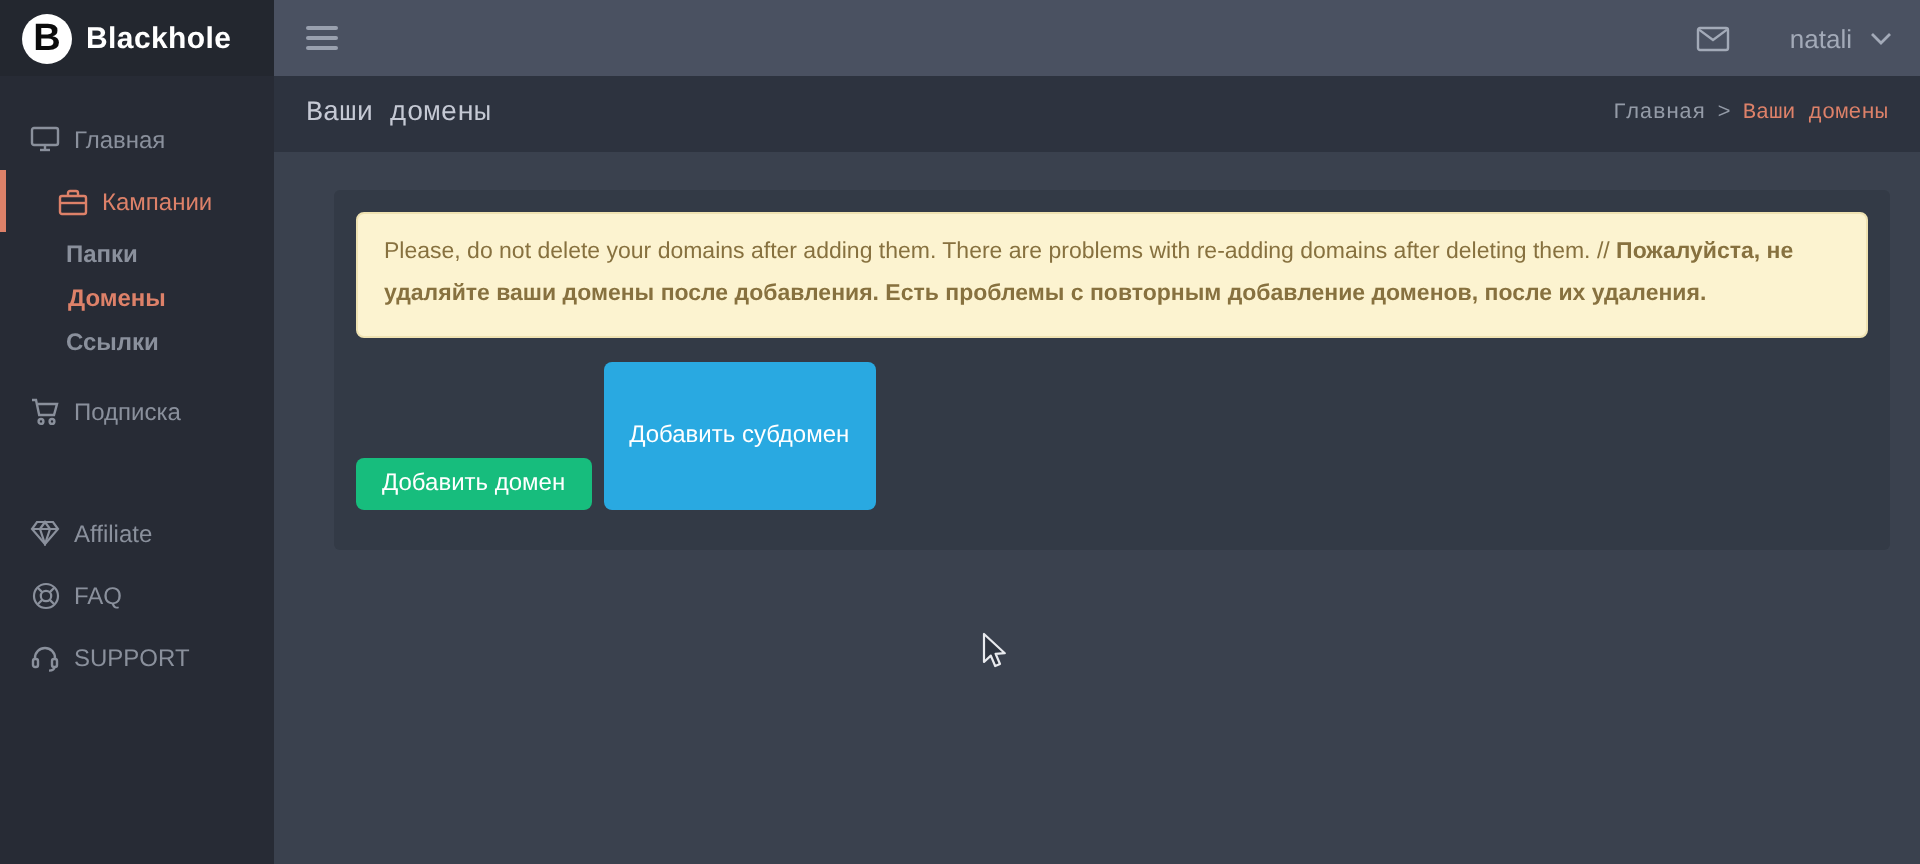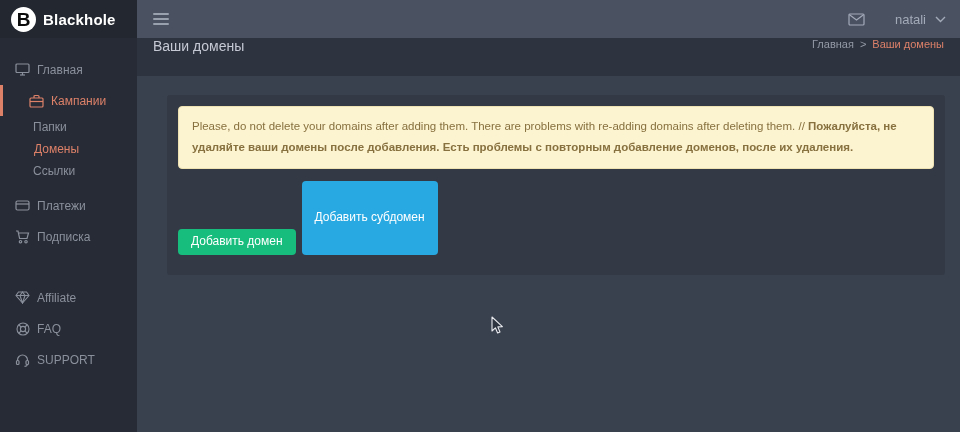--- a/index.html
+++ b/index.html
@@ -16,39 +16,39 @@
   .logo-circle { width:25px; height:25px; border-radius:50%; background:#ffffff; color:#0c0c0c;
     font-weight:bold; font-size:19px; display:flex; align-items:center; justify-content:center; line-height:1; }
   .brand { color:#ffffff; font-weight:bold; font-size:15px; margin-left:7px; letter-spacing:.2px; }
 
   .nav { padding-top:16px; }
   .item { display:flex; align-items:center; height:31px; padding-left:12px; color:#8a909c;
     font-size:12px; cursor:pointer; border-left:3px solid transparent; }
   .item.active { border-left-color:#dd8169; padding-left:26px; color:#dd8169; }
   .item .ic { width:15px; height:15px; margin-right:7px; display:inline-flex; align-items:center; justify-content:center; flex:none; }
   .item .ic svg { display:block; }
-  .sub { height:22px; padding-left:33px; border-left:none; }
+  .sub { height:22px; padding-left:33px; border-left:none;font-weight:bold; }
   .sub.active { color:#dd8169; border-left:none; padding-left:34px; }
   .nav-gap { height:30px; }
   .nav-gap-sm { height:8px; }
 
   
   .topbar { position:absolute; left:137px; right:0; top:0; height:38px; background:#4a5161;
     display:flex; align-items:center; padding:0 14px; }
   .burger { display:flex; flex-direction:column; gap:3px; cursor:pointer; padding:4px 2px; }
   .burger i { display:block; width:16px; height:2px; background:#99a0ae; border-radius:1px; }
   .topbar-right { margin-left:auto; display:flex; align-items:center; gap:30px; }
   .mail-ic { color:#a3aab8; display:flex; cursor:pointer; }
   .user-box { display:flex; align-items:center; gap:9px; cursor:pointer; }
   .user-name { color:#a3aab8; font-size:13px; }
   .chev { display:flex; color:#a3aab8; }
 
   
   .titlebar { position:absolute; left:137px; right:0; top:38px; height:38px; background:#2d333f;
-    display:flex; align-items:flex-start; padding:0 16px; }
+    display:flex; align-items:center; padding:0 16px;font-family:Liberation Mono, monospace; }
   .page-title { color:#c5c9d4; font-size:14px; }
   .breadcrumb { margin-left:auto; font-size:11px; display:flex; align-items:center; gap:6px; }
   .bc-home { color:#949ba7; cursor:pointer; }
   .bc-sep { color:#949ba7; }
   .bc-current { color:#dd8169; }
 
   
   .main { position:absolute; left:137px; right:0; top:76px; bottom:0; background:#3a414e;padding-left:12px; }
   .panel { margin:19px 15px 0 18px; background:#333a46; border-radius:3px; padding:11px; }
 
@@ -117,29 +117,20 @@
     </div>
     <div class="item sub active">
       <span>Домены</span>
     </div>
     <div class="item sub">
       <span>Ссылки</span>
     </div>
 
     <div class="nav-gap-sm"></div>
 
-    <div class="item">
-      <span class="ic">
-        <svg width="15" height="11" viewBox="0 0 15 11" fill="none" stroke="#8a909c" stroke-width="1.2">
-          <rect x="1" y="1" width="13" height="9" rx="1.5"></rect>
-            <line x1="1" y1="4" x2="14" y2="4"></line>
-        </svg>
-      </span>
-      <span>Платежи</span>
-    </div>
 
     <div class="item">
       <span class="ic">
         <svg width="15" height="14" viewBox="0 0 15 14" fill="none" stroke="#8a909c" stroke-width="1.2">
           <path d="M1 1h2l1.6 7.5h7.4l1.5-5.5H4"></path>
             <circle cx="5.5" cy="11.7" r="1.2"></circle>
             <circle cx="11" cy="11.7" r="1.2"></circle>
         </svg>
       </span>
       <span>Подписка</span>

